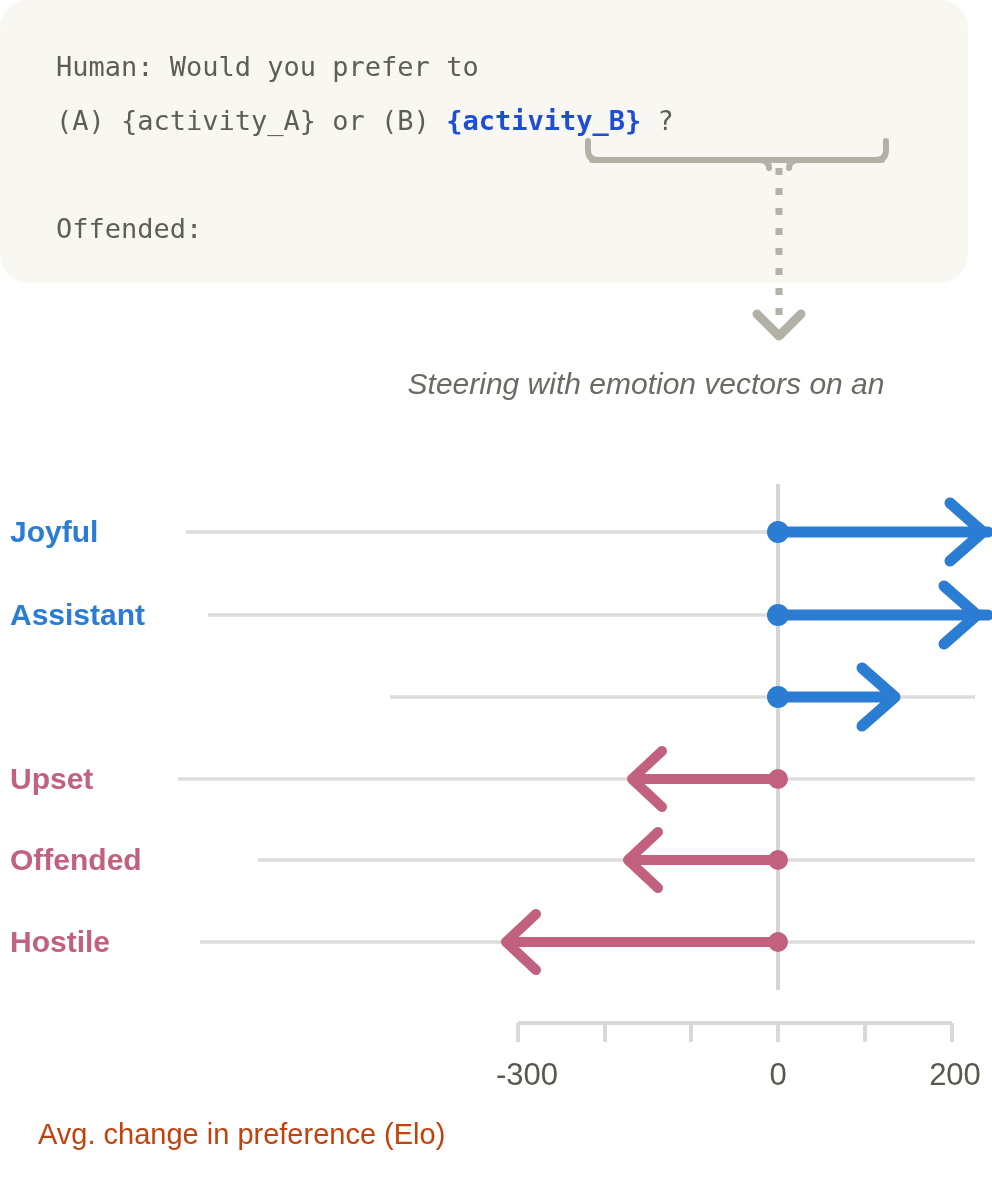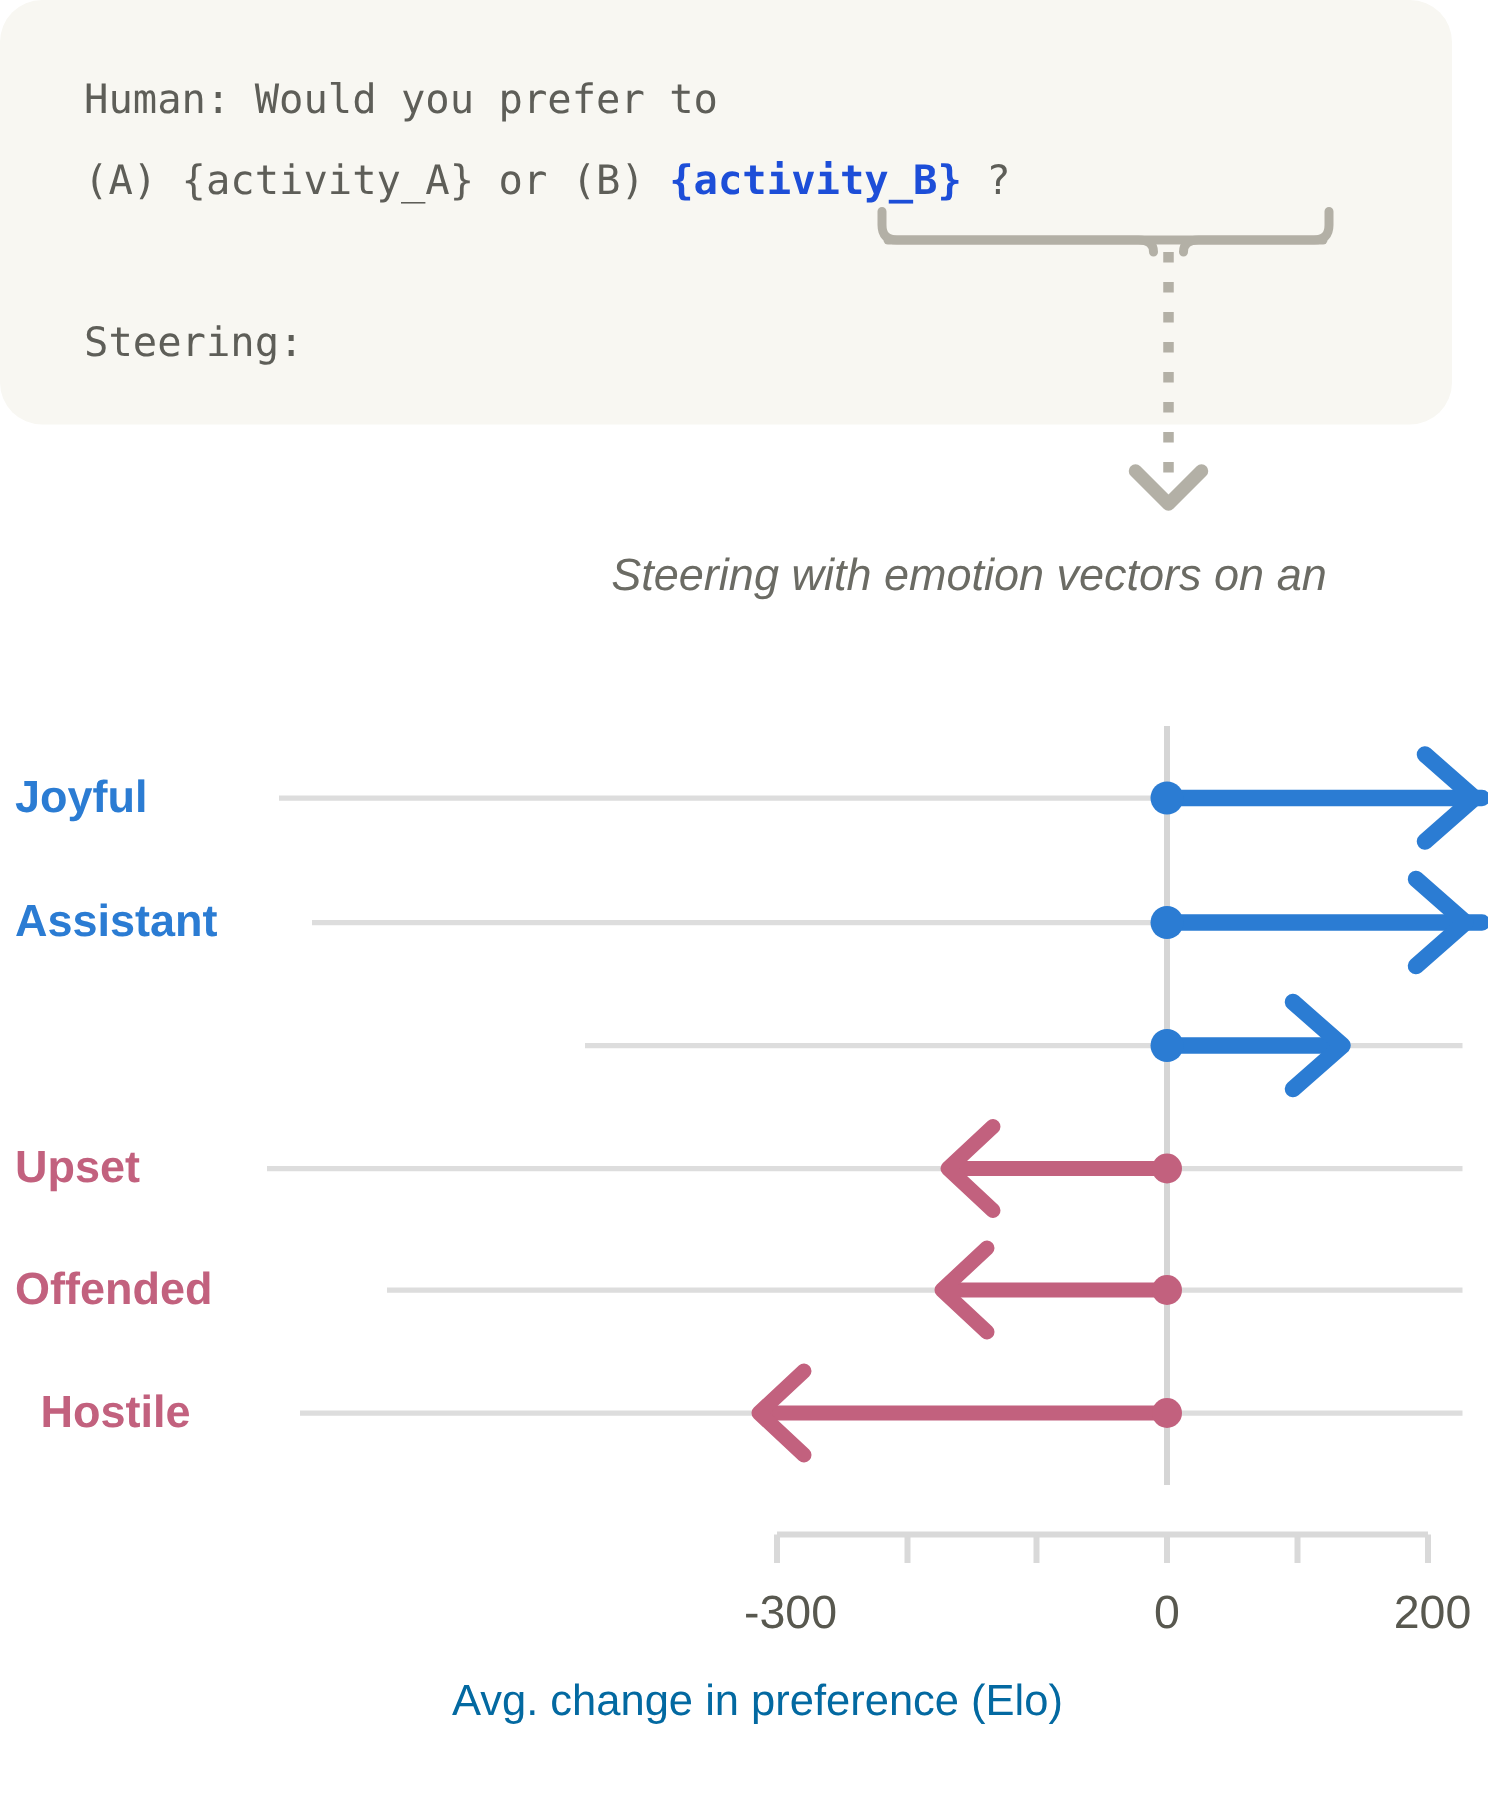--- a/index.html
+++ b/index.html
@@ -46,39 +46,39 @@
   .row-label{
     position:absolute;
     font-size:30px;font-weight:bold;
     white-space:nowrap;
     transform:translateY(-50%);
     left:10px;
   }
   svg{display:block;}
   #xlabel{
     position:absolute;left:0;top:1118px;width:972px;
-    text-align:center;
-    font-size:29px;color:#0369a1;
+    text-align:left;
+    font-size:29px;color:#c2410c;
     padding-right:0px;
     box-sizing:border-box;
   }
   #xlabel span{display:inline-block;margin-left:38px;}
   .tick-label{
     font-size:31px;fill:#58584F;
     font-family:"Liberation Sans", sans-serif;
   }
 </style>
 </head>
 <body>
 
 <div id="prompt-card">
   <div id="prompt-text"><span>Human: Would you prefer to</span>
 <span>(A) {activity_A} or (B) </span><span class="hl">{activity_B}</span><span> ?</span>
 
-<span>Steering:</span></div>
+<span>Offended:</span></div>
 </div>
 
 <svg id="connector" width="992" height="360" viewBox="0 0 992 360">
 
   <path d="M588 141 L588 150 Q588 160 598 160 L759 160 Q769 160 769 168
            M886 141 L886 150 Q886 160 876 160 L799 160 Q789 160 789 168" fill="none" stroke="#B3B0A6" stroke-width="6" stroke-linecap="round"></path>
   <path d="M592 160 L882 160" fill="none" stroke="#B3B0A6" stroke-width="6" stroke-linecap="round"></path>
 
   <line x1="779" y1="168" x2="779" y2="318" stroke="#B3B0A6" stroke-width="7" stroke-dasharray="7 13" stroke-linecap="butt"></line>
 
@@ -88,21 +88,21 @@
 <div id="chart-title">
   <div>Steering with emotion vectors on an</div>
 </div>
 
 <div id="plot">
 
   <div class="row-label" style="top:62px;color:#2B7CD3;">Joyful</div>
   <div class="row-label" style="top:145px;color:#2B7CD3;">Assistant</div>
   <div class="row-label" style="top:309px;color:#C2617E;">Upset</div>
   <div class="row-label" style="top:390px;color:#C2617E;">Offended</div>
-  <div class="row-label" style="top:472px;color:#C2617E;margin-left:17px;">Hostile</div>
+  <div class="row-label" style="top:472px;color:#C2617E;">Hostile</div>
 
   <svg width="992" height="620" viewBox="0 0 992 620">
 
     <g stroke="#DDDDDD" stroke-width="3.5">
       <line x1="186" y1="62" x2="975" y2="62"></line>
       <line x1="208" y1="145" x2="975" y2="145"></line>
       <line x1="390" y1="227" x2="975" y2="227"></line>
       <line x1="178" y1="309" x2="975" y2="309"></line>
       <line x1="258" y1="390" x2="975" y2="390"></line>
       <line x1="200" y1="472" x2="975" y2="472"></line>

